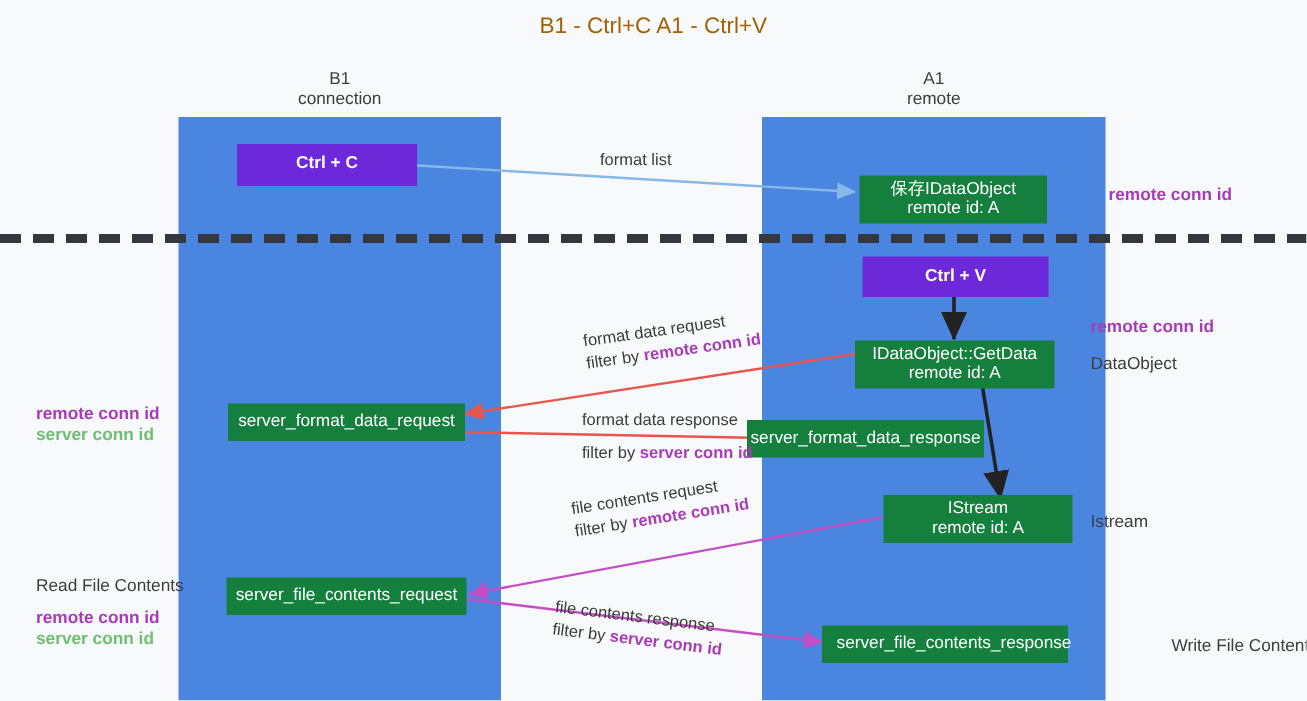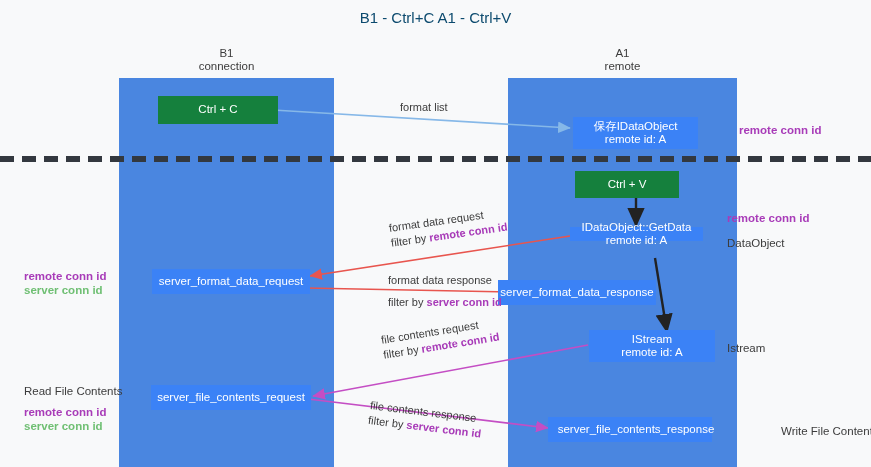--- a/index.html
+++ b/index.html
@@ -17,30 +17,30 @@
 
   .lane-head{
     position:absolute;text-align:center;font-size:11.5px;line-height:13px;
     color:#3c3c3c;
   }
   .lane-head .l1{display:block;text-align:center;}
   .lane-head .l2{display:block;}
 
   .title{
     position:absolute;left:0;top:8px;width:871px;text-align:center;
-    font-size:15px;line-height:20px;color:#0c4a6e;
+    font-size:15px;line-height:20px;color:#a16207;
   }
 
   .box{
     position:absolute;box-sizing:border-box;
     display:flex;flex-direction:column;align-items:center;justify-content:center;
     color:#ffffff;font-size:11.5px;line-height:13.5px;text-align:center;
   }
-  .box.green{background:#15803d;}
-  .box.orange{background:#3b82f6;}
+  .box.green{background:#6d28d9;font-weight:bold;}
+  .box.orange{background:#15803d;}
   .box .ln{display:block;}
 
   .sidelabel{
     position:absolute;font-size:11.5px;line-height:14px;
     color:#3c3c3c;white-space:nowrap;
   }
   .sidelabel.purple{color:#a83bb8;font-weight:bold;}
   .sidelabel.green-t{color:#6fbf73;font-weight:bold;}
 
   .arrlabel{
@@ -118,25 +118,25 @@
 
   <div class="box green" style="left:158px;top:96px;width:120px;height:28px;">
     <span class="ln">Ctrl + C</span>
   </div>
 
   <div class="box orange" style="left:573px;top:117px;width:125px;height:32px;">
     <span class="ln">保存IDataObject</span>
     <span class="ln">remote id: A</span>
   </div>
 
-  <div class="box green" style="left:575px;top:171px;width:104px;height:27px;">
+  <div class="box green" style="left:575px;top:171px;width:124px;height:27px;">
     <span class="ln">Ctrl + V</span>
   </div>
 
-  <div class="box orange" style="left:570px;top:227px;width:133px;height:14px;">
+  <div class="box orange" style="left:570px;top:227px;width:133px;height:32px;">
     <span class="ln">IDataObject::GetData</span>
     <span class="ln">remote id: A</span>
   </div>
 
   <div class="box orange" style="left:152px;top:269px;width:158px;height:25px;justify-content:center;">
     <span class="ln">server_format_data_request</span>
   </div>
 
   <div class="box orange" style="left:498px;top:280px;width:158px;height:25px;">
     <span class="ln">server_format_data_response</span>

